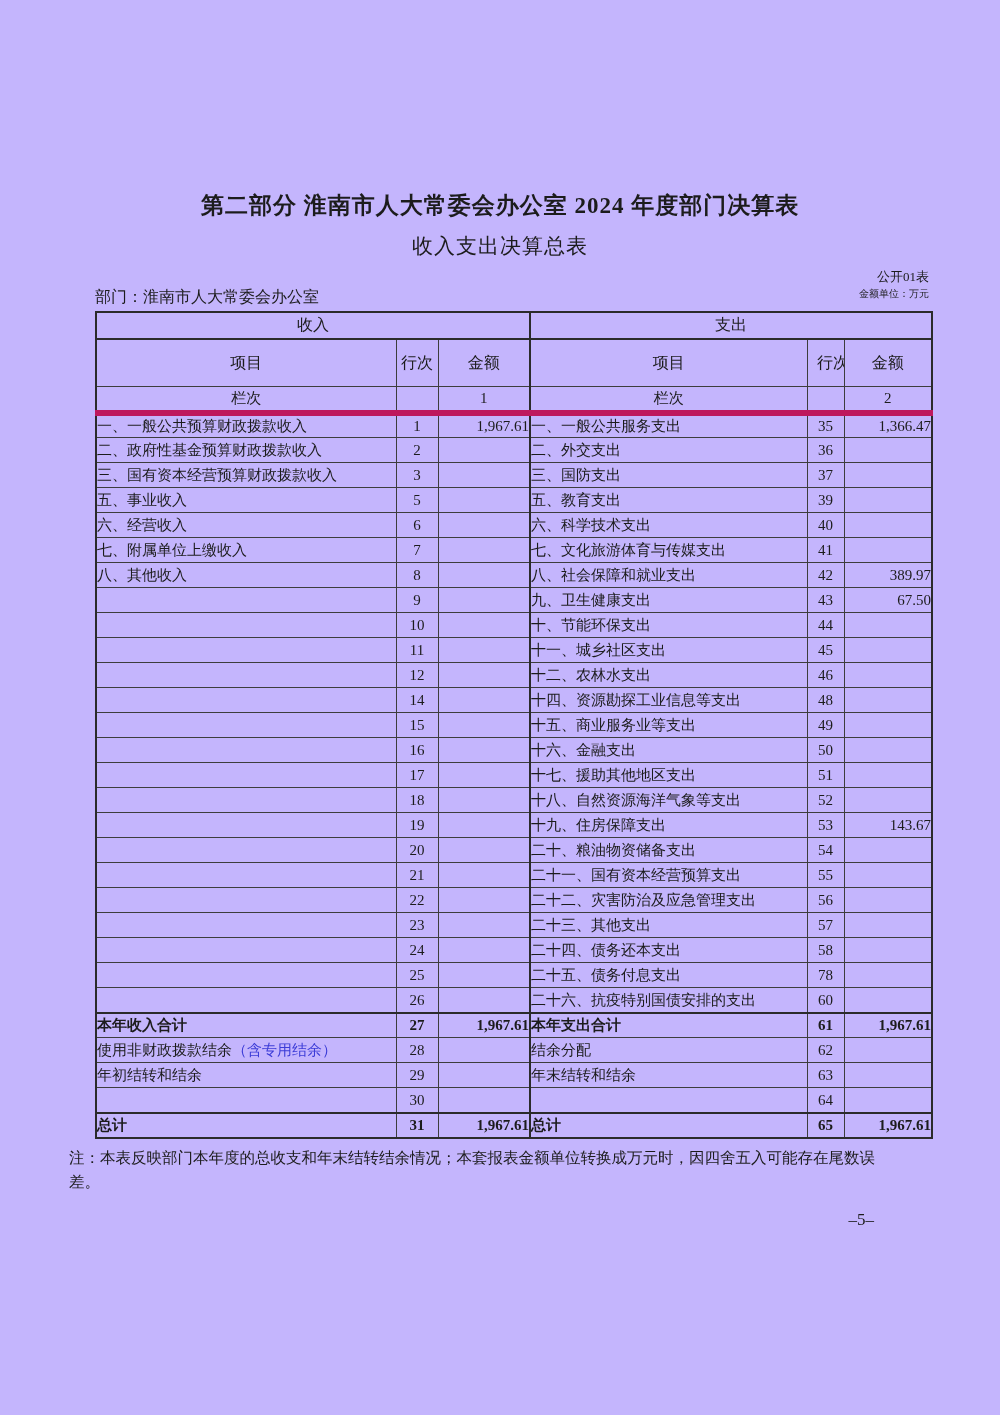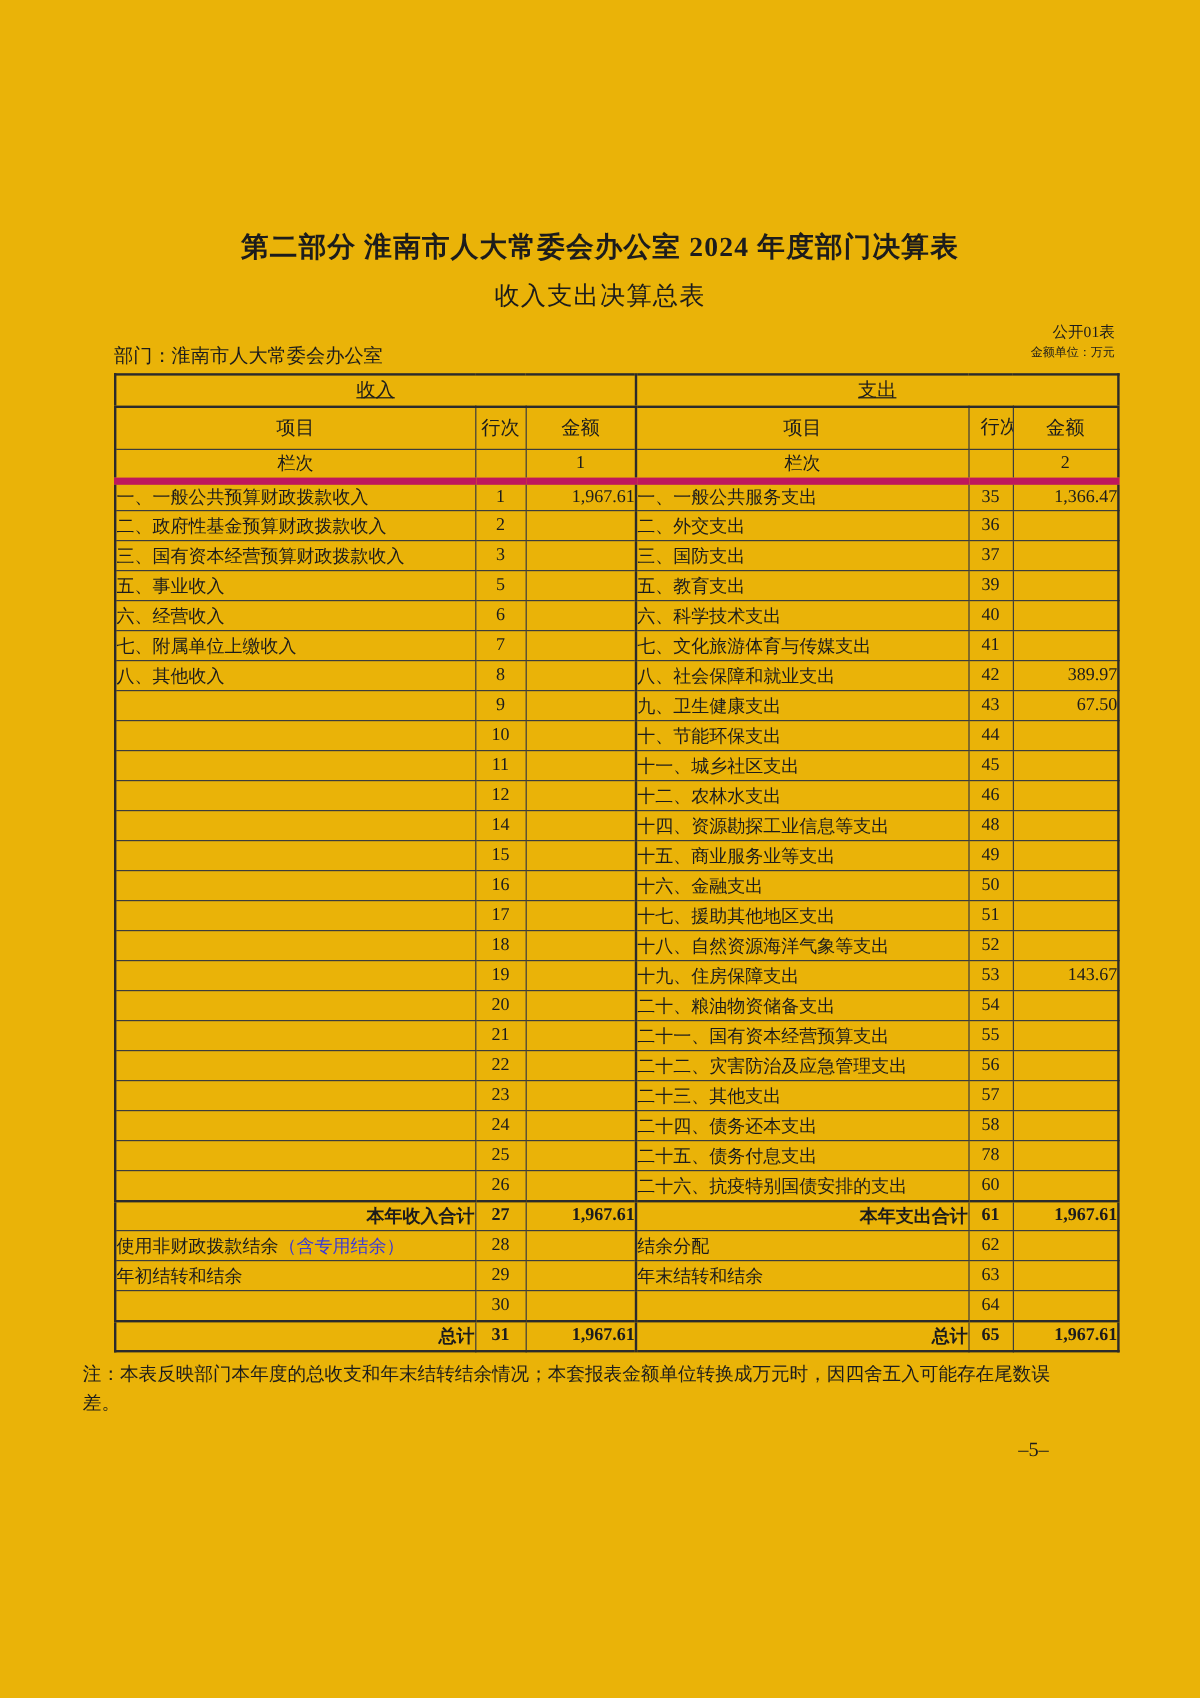--- a/index.html
+++ b/index.html
@@ -4,21 +4,21 @@
 <style>
   html, body {
     margin: 0;
     padding: 0;
     background: #ffffff;
   }
   .sheet {
     position: relative;
     width: 1000px;
     height: 1415px;
-    background: #eab308;
+    background: #c4b5fd;
     color: #1c1c1c;
     font-family: "Liberation Serif", "DejaVu Serif", serif;
     overflow: hidden;
   }
   .content {
     padding-top: 191px;
   }
   .doc-title {
     text-align: center;
     font-size: 23px;
@@ -67,23 +67,22 @@
     padding: 0;
     font-weight: normal;
     overflow: hidden;
     white-space: nowrap;
   }
   tr.h1 { height: 27px; }
   tr.h1 th {
     font-size: 16px;
     text-align: center;
     border-bottom: 2px solid #2b2b2b;
-    text-decoration: underline;
-  }
-  tr.h2 { height: 36px; }
+  }
+  tr.h2 { height: 48px; }
   tr.h2 th {
     font-size: 16px;
     text-align: center;
     vertical-align: middle;
   }
   tr.h3 { height: 26px; }
   tr.h3 th {
     font-size: 15px;
     text-align: center;
     border-bottom: 6px solid #be185d;
@@ -91,21 +90,21 @@
   tbody tr { height: 25px; }
   tbody td { font-size: 15px; vertical-align: middle; }
   .c-item { text-align: left; padding-left: 3px; }
   .c-line { text-align: center; }
   .c-amt  { text-align: right; padding-right: 3px; }
   .c-mid  { border-left: 2px solid #2b2b2b !important; }
   tr.emph td {
     border-top: 2px solid #2b2b2b;
     font-weight: bold;
   }
-  tr.emph td.c-item { text-align: right; padding-left: 0; }
+  tr.emph td.c-item { text-align: left; padding-left: 0; }
   .w1 span {
     display: inline-block;
     width: 1.05em;
     line-height: 1.25;
     text-align: center;
     vertical-align: middle;
   }
   .blue-note { color: var(--note-blue, #3b3bd7); }
   .foot-note {
     width: 821px;

